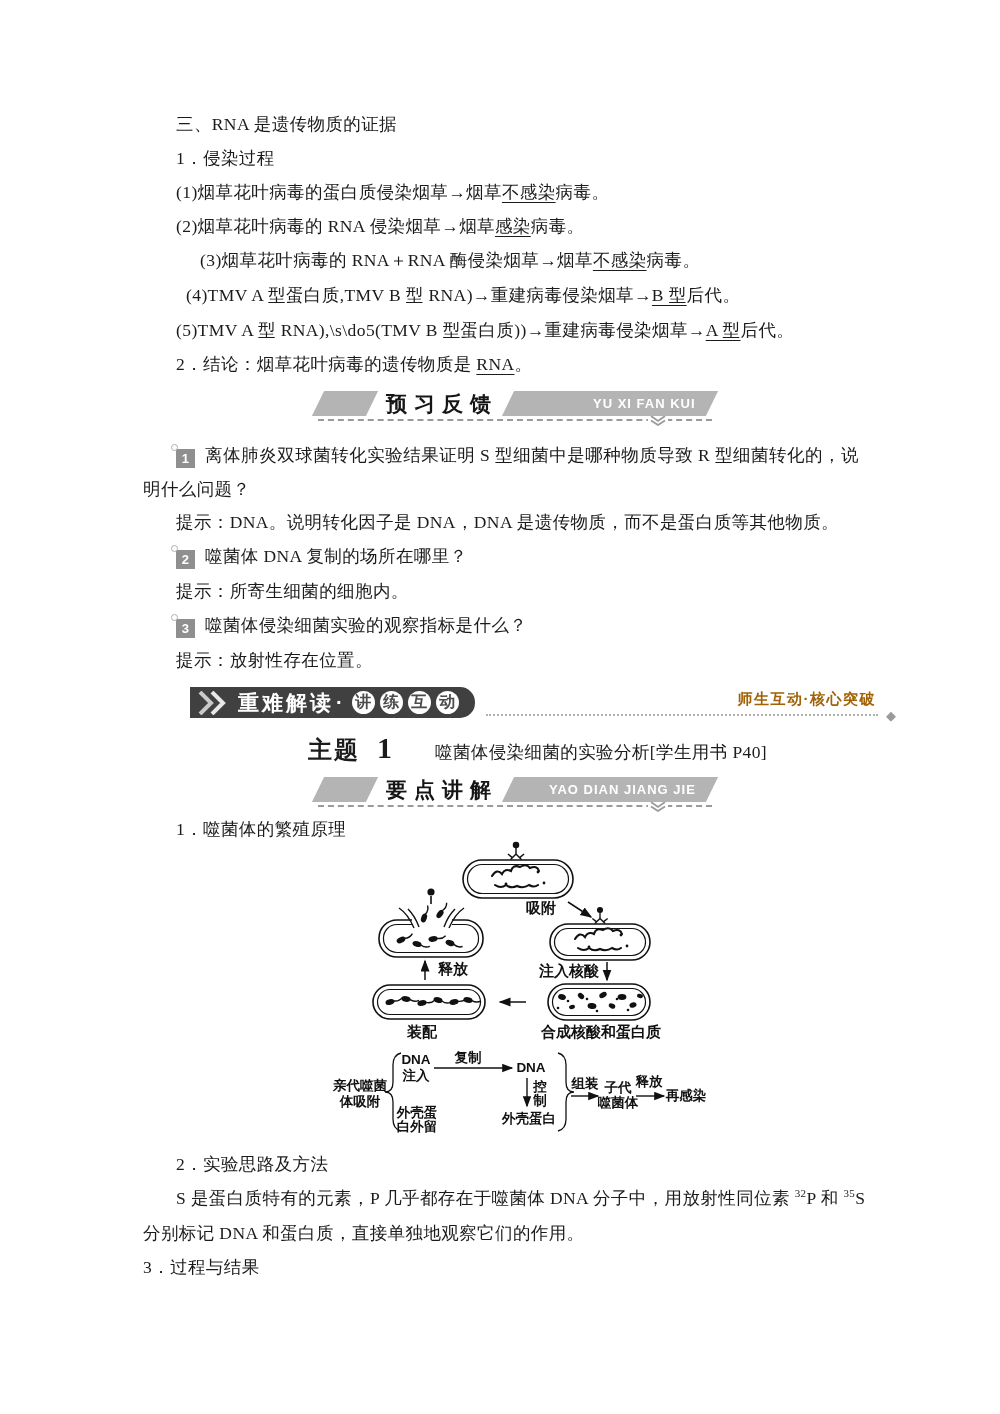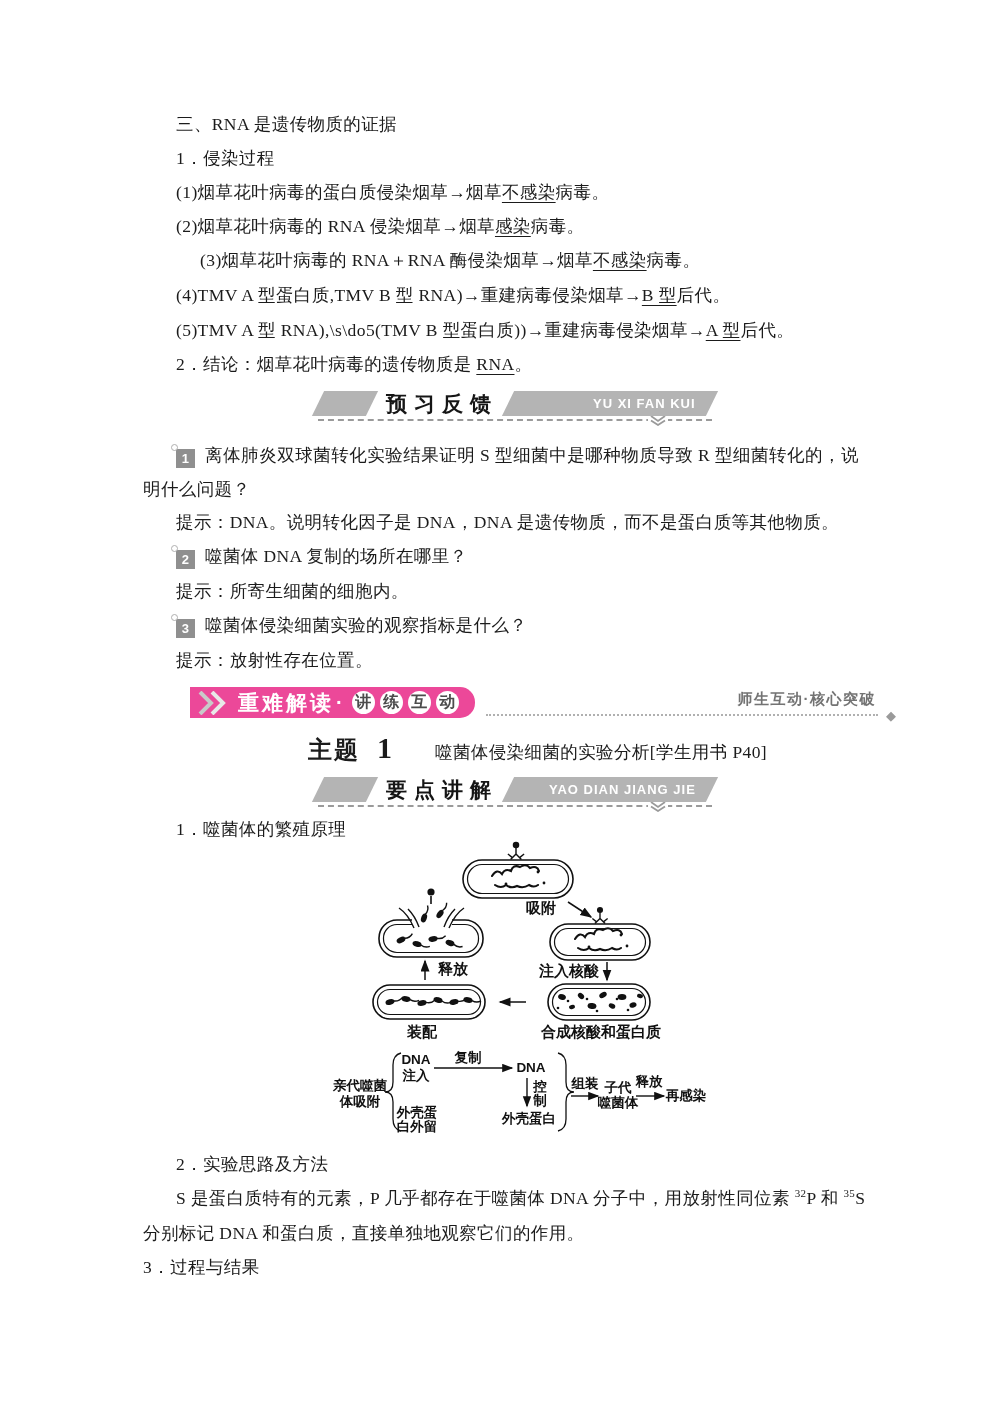--- a/index.html
+++ b/index.html
@@ -20,30 +20,30 @@
   .gb-row{display:flex;align-items:stretch;height:25px;}
   .gb-left{width:54px;background:#b4b4b4;transform:skewX(-26deg);}
   .gb-title{font-family:Liberation Sans, sans-serif;font-weight:bold;font-size:21px;letter-spacing:7px;
             color:#151515;padding:0 10px 0 14px;line-height:25px;white-space:nowrap;}
   .gb-band{flex:1;background:#b4b4b4;transform:skewX(-26deg);display:flex;align-items:center;justify-content:flex-end;}
   .gb-band span{transform:skewX(26deg);color:#fff;font-family:"Liberation Sans",sans-serif;font-weight:bold;
             font-size:13px;letter-spacing:1px;padding-right:16px;white-space:nowrap;}
   .gb-dash{position:relative;margin-top:3px;border-top:2px dashed #9a9a9a;}
   .gb-chev{position:absolute;right:44px;top:-5px;background:#fff;padding:0 2px;line-height:0;}
   
-  .db-bar{position:absolute;left:190px;top:0;height:31px;background:#ec4899;border-radius:0 15px 15px 0;
+  .db-bar{position:absolute;left:190px;top:0;height:31px;background:#404040;border-radius:0 15px 15px 0;
           display:flex;align-items:center;padding:0 16px 0 8px;}
   .db-title{color:#fff;font-family:"Liberation Sans",sans-serif;font-weight:bold;font-size:21px;
           letter-spacing:3px;margin-left:10px;white-space:nowrap;}
   .db-dot{color:#fff;font-weight:bold;font-size:20px;margin:0 4px 0 2px;font-family:"Liberation Sans",sans-serif;}
   .db-circle{width:23px;height:23px;border-radius:50%;background:#fff;color:#4c4c4c;
           font-family:"Liberation Sans",sans-serif;font-weight:bold;font-size:16px;display:inline-flex;
           align-items:center;justify-content:center;margin-left:5px;}
   .db-right{position:absolute;right:124px;top:3px;font-family:"Liberation Sans",sans-serif;font-weight:bold;
-          font-size:15px;letter-spacing:1.5px;color:#737373;white-space:nowrap;}
+          font-size:15px;letter-spacing:1.5px;color:#a16207;white-space:nowrap;}
   .db-dotline{position:absolute;left:486px;right:122px;top:27px;border-top:2px dotted #b0b0b0;}
   .db-diamond{position:absolute;right:104px;top:21px;color:#9a9a9a;font-size:13px;}
   
   .topic{position:absolute;left:308px;top:731px;display:flex;align-items:baseline;white-space:nowrap;gap:11px;}
   .topic-label{font-family:"Liberation Sans",sans-serif;font-weight:bold;font-size:24px;letter-spacing:2px;}
   .topic-num{font-family:"Liberation Serif",serif;font-weight:bold;font-size:30px;margin:0 8px 0 6px;}
   .topic-title{font-size:17.5px;margin-left:24px;letter-spacing:.4px;}
   .dlabel{font-family:"Liberation Sans",sans-serif;font-weight:bold;font-size:15px;fill:#111;}
   .dflow{font-family:"Liberation Sans",sans-serif;font-weight:bold;font-size:13.5px;fill:#111;}
 </style>
@@ -51,21 +51,21 @@
 <body>
 
 <div class="page">
 
   <div class="line" style="top:112px;left:176px;">三、RNA 是遗传物质的证据</div>
   <div class="line" style="top:146px;left:176px;">1．侵染过程</div>
 
   <div class="line" style="top:180px;left:176px;"><span>(1)烟草花叶病毒的蛋白质侵染烟草→烟草</span><span class="u">不感染</span><span>病毒。</span></div>
   <div class="line" style="top:214px;left:176px;"><span>(2)烟草花叶病毒的 RNA 侵染烟草→烟草</span><span class="u">感染</span><span>病毒。</span></div>
   <div class="line" style="top:248px;left:176px;margin-left:24px;"><span>(3)烟草花叶病毒的 RNA＋RNA 酶侵染烟草→烟草</span><span class="u">不感染</span><span>病毒。</span></div>
-  <div class="line" style="top:283px;left:176px;"><span>(4)TMV A 型蛋白质,TMV B 型 RNA)→重建病毒侵染烟草→</span><span class="u">B 型</span><span>后代。</span></div>
+  <div class="line" style="top:283px;left:186px;"><span>(4)TMV A 型蛋白质,TMV B 型 RNA)→重建病毒侵染烟草→</span><span class="u">B 型</span><span>后代。</span></div>
   <div class="line" style="top:318px;left:176px;"><span>(5)TMV A 型 RNA),\s\do5(TMV B 型蛋白质))→重建病毒侵染烟草→</span><span class="u">A 型</span><span>后代。</span></div>
   <div class="line" style="top:352px;left:176px;"><span>2．结论：烟草花叶病毒的遗传物质是 </span><span class="u">RNA</span><span>。</span></div>
 
   <div class="gbanner" style="top:391px;">
     <div class="gb-row">
       <div class="gb-left"></div>
       <div class="gb-title">预习反馈</div>
       <div class="gb-band">
           <span>YU XI FAN KUI</span>
         </div>

